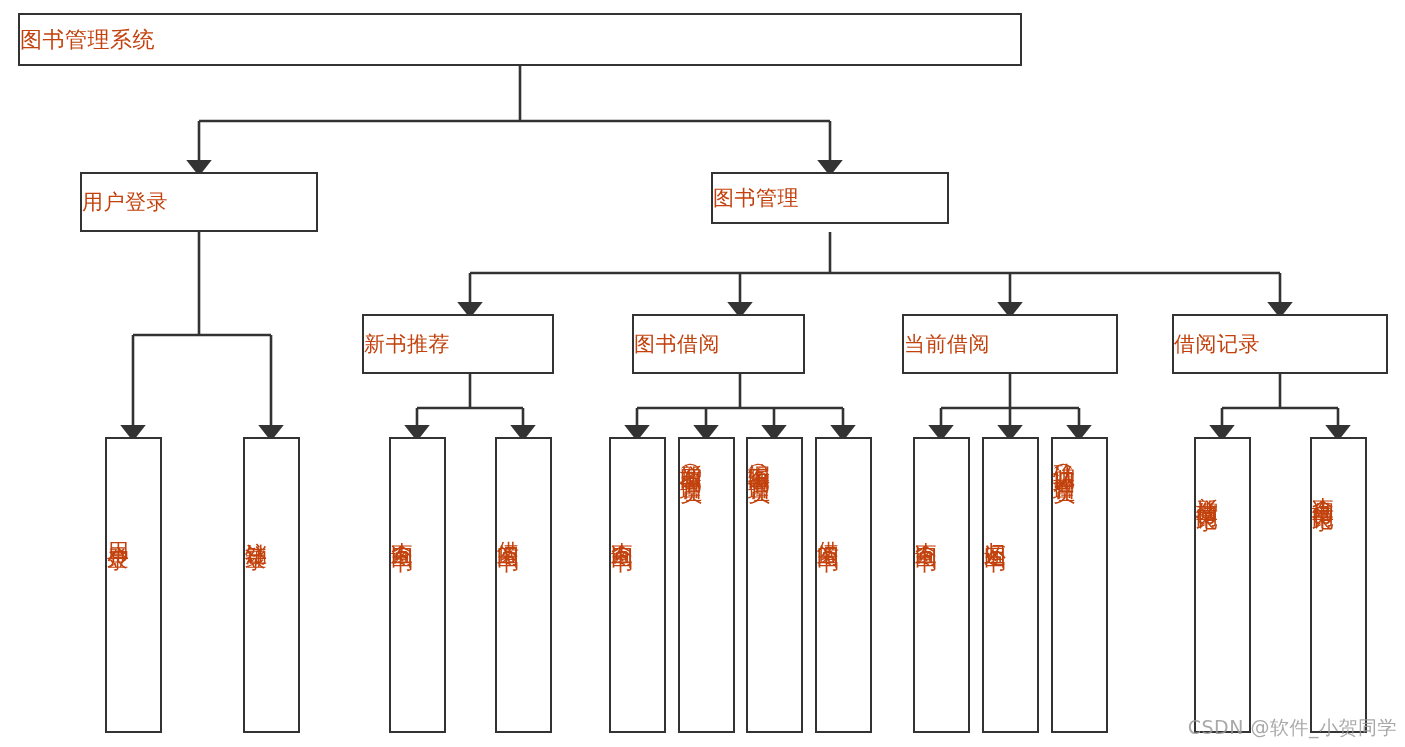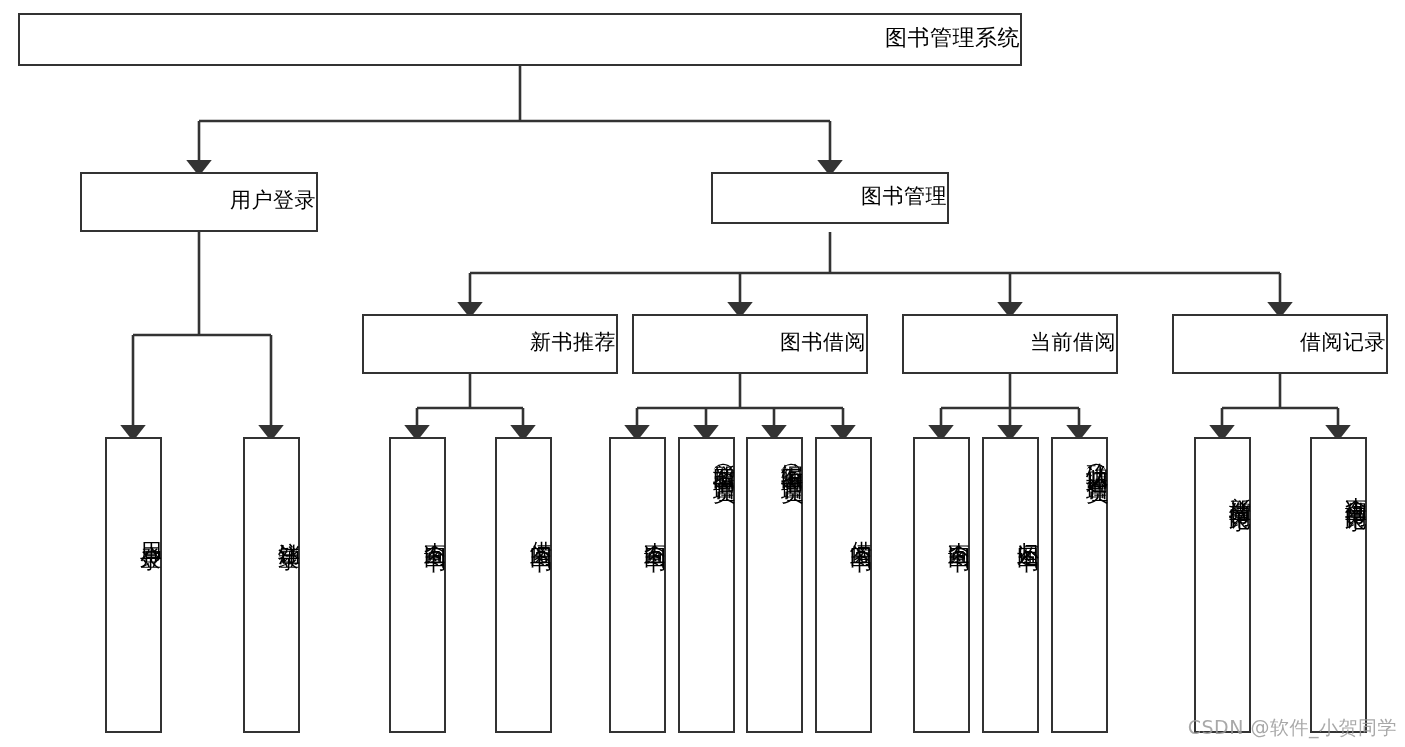--- a/index.html
+++ b/index.html
@@ -26,23 +26,22 @@
     height: 747px;
     pointer-events: none;
   }
   .node {
     position: absolute;
     box-sizing: border-box;
     background: #ffffff;
     border: 2px solid #333333;
     display: flex;
     align-items: center;
-    justify-content: flex-end;
-    color: #000000;
-    font-family: Liberation Mono, monospace;
+    justify-content: flex-start;
+    color: #c2410c;
   }
   .node-label {
     display: block;
     text-align: center;
     line-height: 1.18;
     white-space: nowrap;
   }
   
   .node.horiz .node-label {
     font-size: 21px;
@@ -134,24 +133,24 @@
     <span class="node-label">图书管理系统</span>
   </div>
 
   <div class="node horiz" style="left:80px; top:172px; width:238px; height:60px;">
     <span class="node-label">用户登录</span>
   </div>
   <div class="node horiz" style="left:711px; top:172px; width:238px; height:52px;">
     <span class="node-label">图书管理</span>
   </div>
 
-  <div class="node horiz" style="left:362px; top:314px; width:256px; height:60px;">
+  <div class="node horiz" style="left:362px; top:314px; width:192px; height:60px;">
     <span class="node-label">新书推荐</span>
   </div>
-  <div class="node horiz" style="left:632px; top:314px; width:236px; height:60px;">
+  <div class="node horiz" style="left:632px; top:314px; width:173px; height:60px;">
     <span class="node-label">图书借阅</span>
   </div>
   <div class="node horiz" style="left:1172px; top:314px; width:216px; height:60px;">
     <span class="node-label">借阅记录</span>
   </div>
   <div class="node horiz" style="left:902px; top:314px; width:216px; height:60px;">
     <span class="node-label">当前借阅</span>
   </div>
 
   <div class="node vert" style="left:105px; top:437px; width:57px; height:296px; padding-top:85px;">

